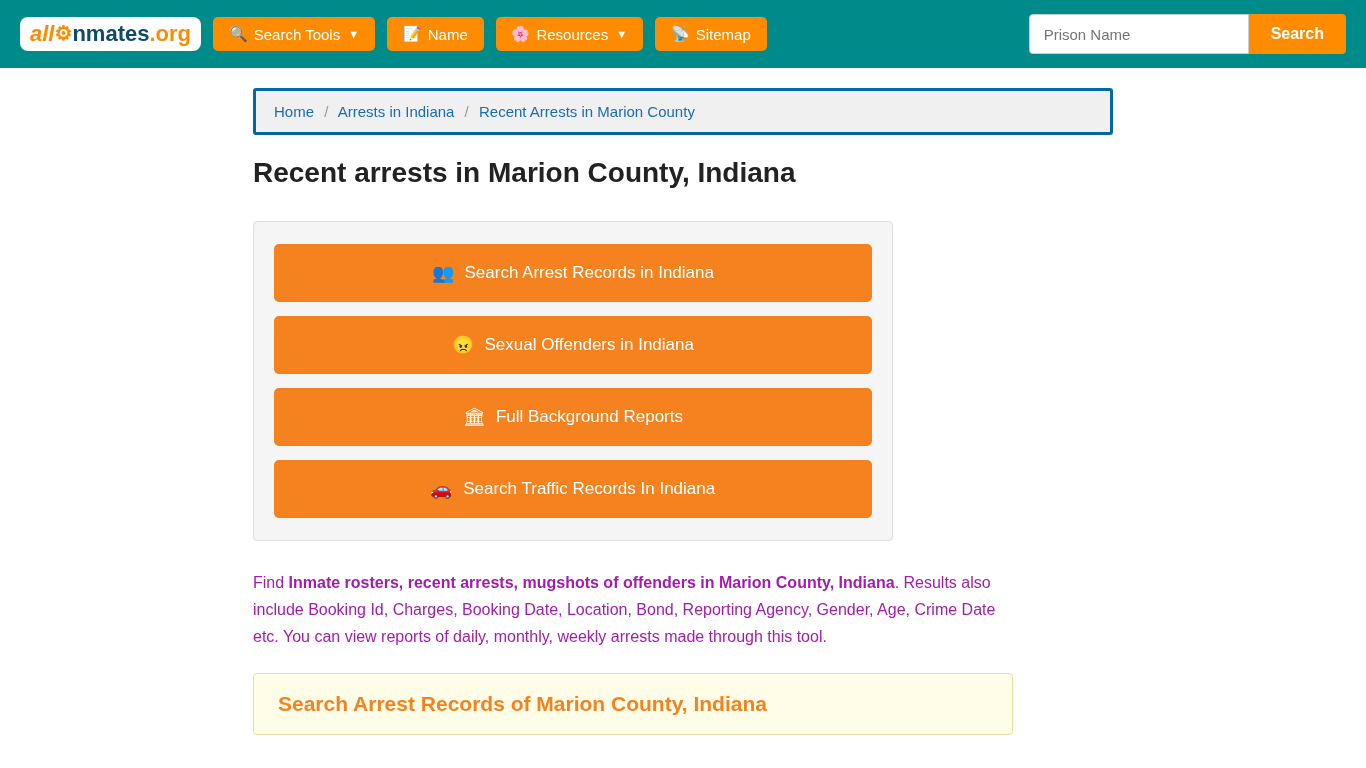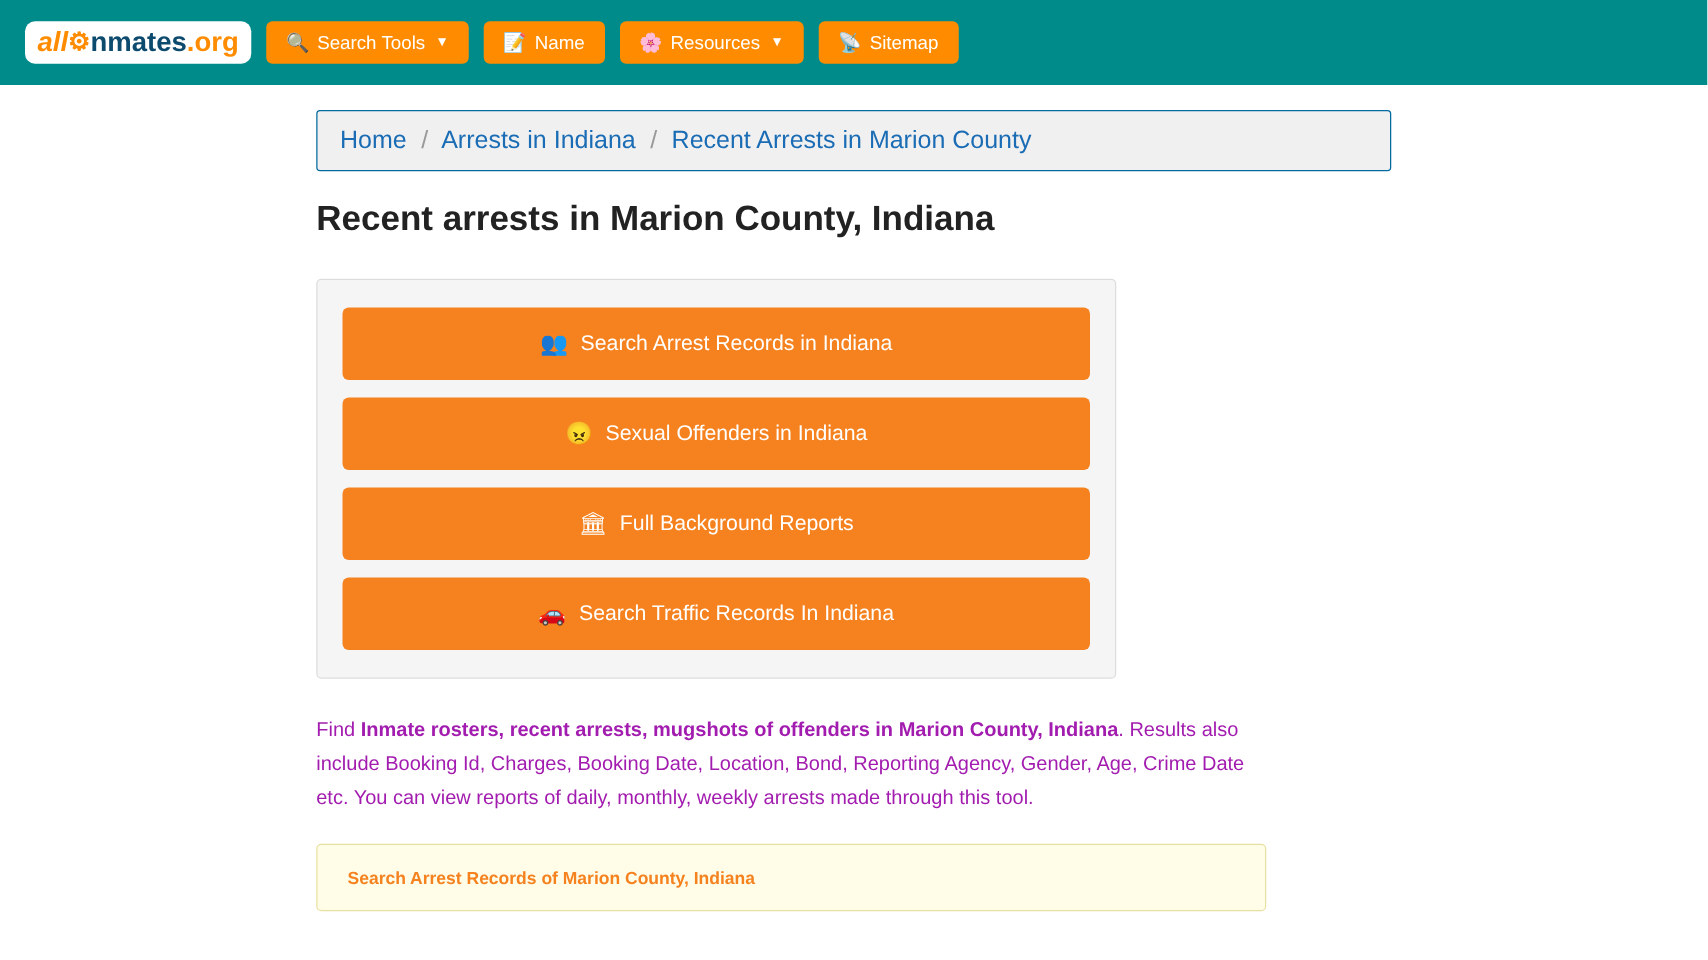--- a/index.html
+++ b/index.html
@@ -77,25 +77,25 @@
     
     #main {
       max-width: 900px;
       margin: 0 auto;
       padding: 20px 20px;
     }
 
     
     #breadcrumb {
       background: #f0f0f0;
-      border: 1px solid #0369a1;
+      border: 3px solid #0369a1;
       border-radius: 3px;
       padding: 12px 18px;
       margin-bottom: 22px;
-      font-size: 20px;
+      font-size: 15px;
     }
     #breadcrumb a {
       color: #1a6cb5;
       text-decoration: none;
     }
     #breadcrumb .separator { color: #999; margin: 0 6px; }
     #breadcrumb .current { color: #1a6cb5; }
 
     
     #page-title {
@@ -146,21 +146,21 @@
 
     
     #bottom-search-box {
       background: #fffde7;
       border: 1px solid #e8e0a0;
       border-radius: 4px;
       padding: 18px 24px;
       max-width: 760px;
     }
     #bottom-search-title {
-      font-size: 14px;
+      font-size: 21px;
       font-weight: bold;
       color: #f5821f;
     }
   </style>
 </head>
 <body>
 
 <div id="header">
   <a id="logo" href="#">
     <span class="all">all</span>
@@ -186,20 +186,26 @@
     <span class="arrow">▼</span>
   </button>
 
   <button class="nav-btn">
     <span>📡</span>
     <span>Sitemap</span>
   </button>
 
   <div class="header-spacer"></div>
 
+  <div id="search-bar">
+    <input id="prison-name-input" type="text" placeholder="Prison Name" style="">
+    <button id="search-btn">
+      <span>Search</span>
+    </button>
+  </div>
 </div>
 
 <div id="main">
 
   <div id="breadcrumb">
     <a href="#">Home</a>
     <span class="separator">/</span>
     <a href="#">Arrests in Indiana</a>
     <span class="separator">/</span>
     <span class="current">Recent Arrests in Marion County</span>

